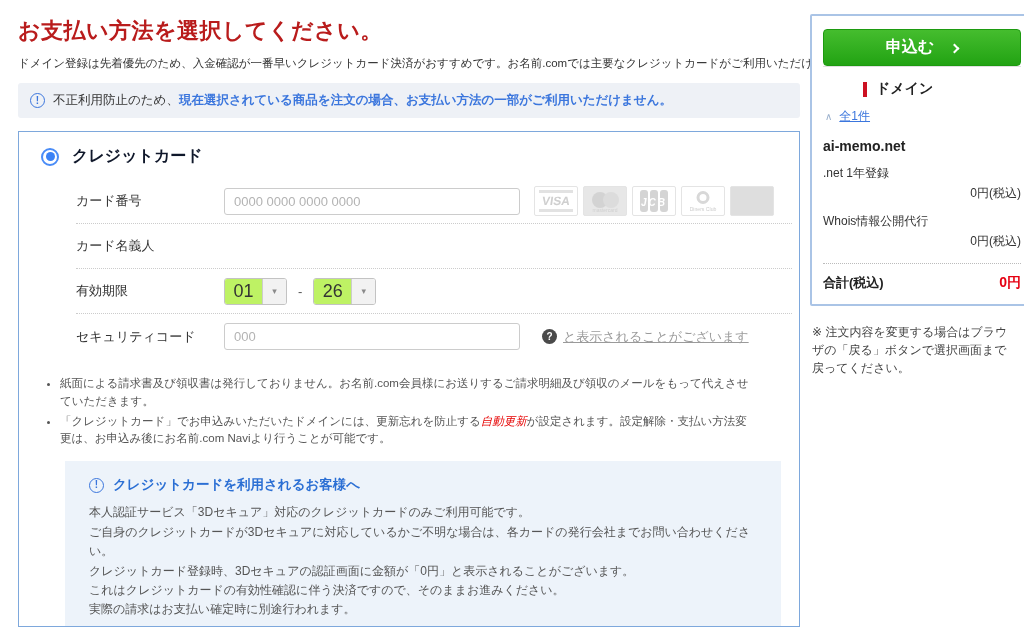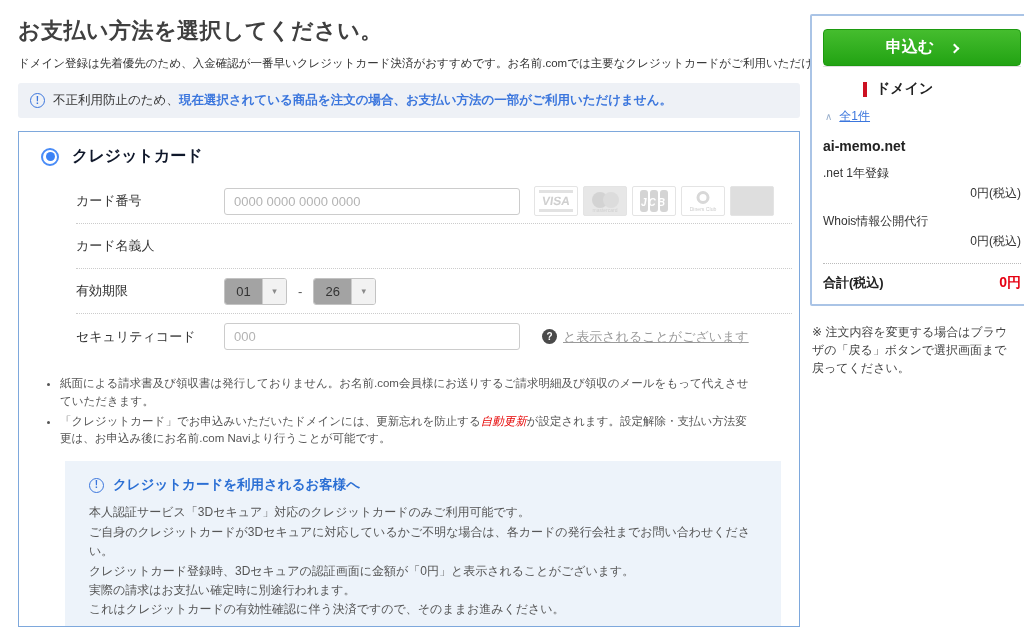--- a/index.html
+++ b/index.html
@@ -5,21 +5,21 @@
   * { box-sizing: border-box; }
   html,body { margin:0; padding:0; }
   body {
     width:1024px; height:629px; background:#fff; color:#333;
     font-family:"Liberation Sans","DejaVu Sans",sans-serif;
     overflow:hidden;
   }
   .page { display:flex; padding:14px 0 0 18px; }
   .main-col { width:782px; flex:none; }
 
-  h1.page-title { font-size:22px; font-weight:bold; color:#404040; margin:2px 0 10px; letter-spacing:.5px; }
+  h1.page-title { font-size:22px; font-weight:bold; color:#b91c1c; margin:2px 0 10px; letter-spacing:.5px; }
   .subtitle { font-size:11.5px; color:#333; margin:0 0 12px; white-space:nowrap; }
 
   .notice { background:#eef1f6; border-radius:3px; padding:9px 12px; font-size:12.5px;
             display:flex; align-items:center; gap:8px; white-space:nowrap; }
   .icon-circle { width:15px; height:15px; border:1.5px solid #3b76dd; border-radius:50%;
                  color:#3b76dd; font-weight:bold; font-size:10px; line-height:1;
                  display:inline-flex; align-items:center; justify-content:center; flex:none; }
   .notice-hl { color:#3b76dd; font-weight:bold; }
 
   .pay-box { border:1px solid #7ea8dc; margin-top:13px; height:496px; padding:14px 10px 0 22px; overflow:hidden; }
@@ -57,21 +57,21 @@
                border:3px solid #d8d8d8; border-radius:50%; }
   .dc-word { position:absolute; bottom:3px; width:100%; text-align:center; font-size:6px; color:#cccccc;
              transform:scale(.85); }
   .brand.amex { background:#dedede; }
   .amex-lines { position:absolute; top:8px; left:6px; right:6px; }
   .amex-line { height:3px; background:#ececec; margin-bottom:2px; }
 
   .select { display:inline-flex; height:27px; border:1px solid #c3c3c3; border-radius:3px;
             overflow:hidden; cursor:pointer; }
   .select .val { width:37px; display:flex; align-items:center; justify-content:center;
-                 font-size:13px; color:#333; background:#a3a3a3; }
+                 font-size:18px; color:#333; background:#bef264; }
   .select .arr { width:24px; border-left:1px solid #ccc; background:#f2f2f2; color:#8a8a8a;
                  font-size:9px; display:flex; align-items:center; justify-content:center; }
   .dash { margin:0 11px; color:#555; font-size:13px; }
 
   .help { display:flex; align-items:center; margin-left:22px; text-decoration:none; }
   .qmark { width:15px; height:15px; border-radius:50%; background:#4a4a4a; color:#fff; font-size:10px;
            font-weight:bold; display:inline-flex; align-items:center; justify-content:center; flex:none; }
   .help-text { color:#9a9a9a; font-size:13px; text-decoration:underline; margin-left:6px; }
 
   ul.notes { margin:16px 0 0 4px; padding-left:15px; width:712px; font-size:11.5px; color:#555; line-height:1.55; }
@@ -196,22 +196,22 @@
 
       <div class="info-box">
         <div class="info-head">
           <span class="icon-circle">!</span>
           <span class="info-title">クレジットカードを利用されるお客様へ</span>
         </div>
         <div class="info-lines">
           <div>本人認証サービス「3Dセキュア」対応のクレジットカードのみご利用可能です。</div>
           <div>ご自身のクレジットカードが3Dセキュアに対応しているかご不明な場合は、各カードの発行会社までお問い合わせください。</div>
           <div>クレジットカード登録時、3Dセキュアの認証画面に金額が「0円」と表示されることがございます。</div>
+          <div>これはクレジットカードの有効性確認に伴う決済ですので、そのままお進みください。</div>
           <div>実際の請求はお支払い確定時に別途行われます。</div>
-          <div>これはクレジットカードの有効性確認に伴う決済ですので、そのままお進みください。</div>
         </div>
 
       </div>
     </div>
   </div>
 
   <div class="side-col">
     <div class="side-box">
       <button class="apply-btn">
         <span>申込む</span>

